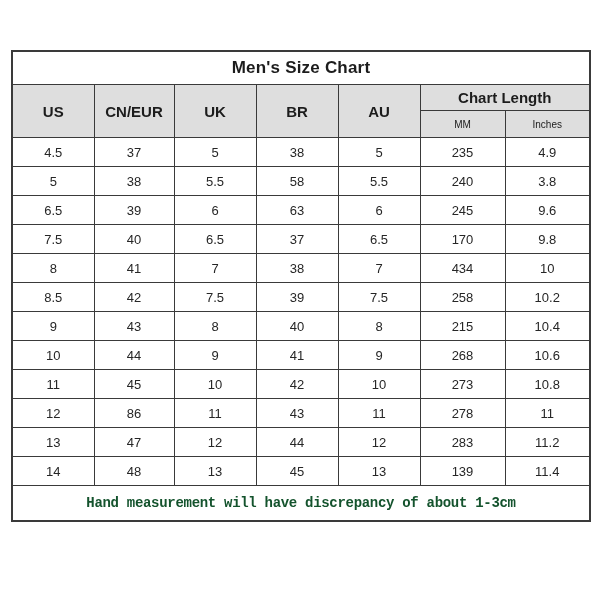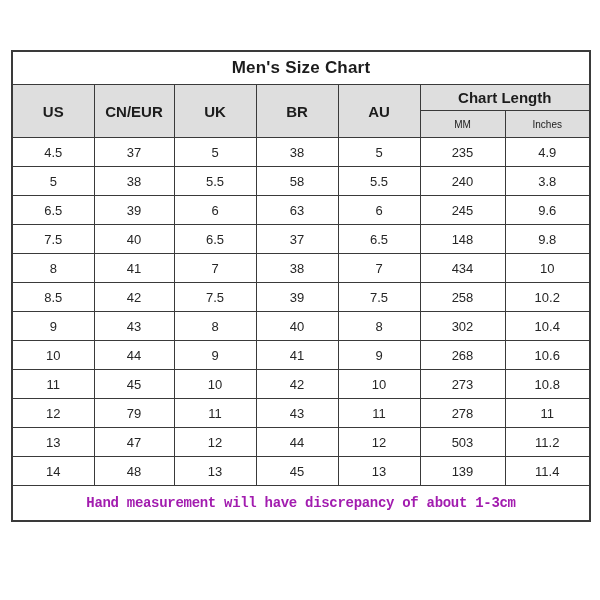--- a/index.html
+++ b/index.html
@@ -37,21 +37,21 @@
   .sub-row th{
     height:26px;background:var(--header-bg);
     font-size:10px;font-weight:normal;
   }
   .size-chart tbody td{
     height:28px;font-size:13px;color:#262626;background:#fff;
   }
   .footer-row td{
     height:34px;
     font-family:"Liberation Mono", monospace;
-    font-weight:bold;font-size:14px;color:#a21caf;
+    font-weight:bold;font-size:14px;color:#14532d;
     letter-spacing:-0.3px;
   }
 </style>
 </head>
 <body>
 
 <div class="stage">
   <table class="size-chart">
     <colgroup>
       <col style="width:82px">
@@ -106,21 +106,21 @@
           <td>6</td>
           <td>245</td>
           <td>9.6</td>
         </tr>
         <tr>
           <td>7.5</td>
           <td>40</td>
           <td>6.5</td>
           <td>37</td>
           <td>6.5</td>
-          <td>148</td>
+          <td>170</td>
           <td>9.8</td>
         </tr>
         <tr>
           <td>8</td>
           <td>41</td>
           <td>7</td>
           <td>38</td>
           <td>7</td>
           <td>434</td>
           <td>10</td>
@@ -133,21 +133,21 @@
           <td>7.5</td>
           <td>258</td>
           <td>10.2</td>
         </tr>
         <tr>
           <td>9</td>
           <td>43</td>
           <td>8</td>
           <td>40</td>
           <td>8</td>
-          <td>302</td>
+          <td>215</td>
           <td>10.4</td>
         </tr>
         <tr>
           <td>10</td>
           <td>44</td>
           <td>9</td>
           <td>41</td>
           <td>9</td>
           <td>268</td>
           <td>10.6</td>
@@ -156,34 +156,34 @@
           <td>11</td>
           <td>45</td>
           <td>10</td>
           <td>42</td>
           <td>10</td>
           <td>273</td>
           <td>10.8</td>
         </tr>
         <tr>
           <td>12</td>
-          <td>79</td>
+          <td>86</td>
           <td>11</td>
           <td>43</td>
           <td>11</td>
           <td>278</td>
           <td>11</td>
         </tr>
         <tr>
           <td>13</td>
           <td>47</td>
           <td>12</td>
           <td>44</td>
           <td>12</td>
-          <td>503</td>
+          <td>283</td>
           <td>11.2</td>
         </tr>
         <tr>
           <td>14</td>
           <td>48</td>
           <td>13</td>
           <td>45</td>
           <td>13</td>
           <td>139</td>
           <td>11.4</td>

